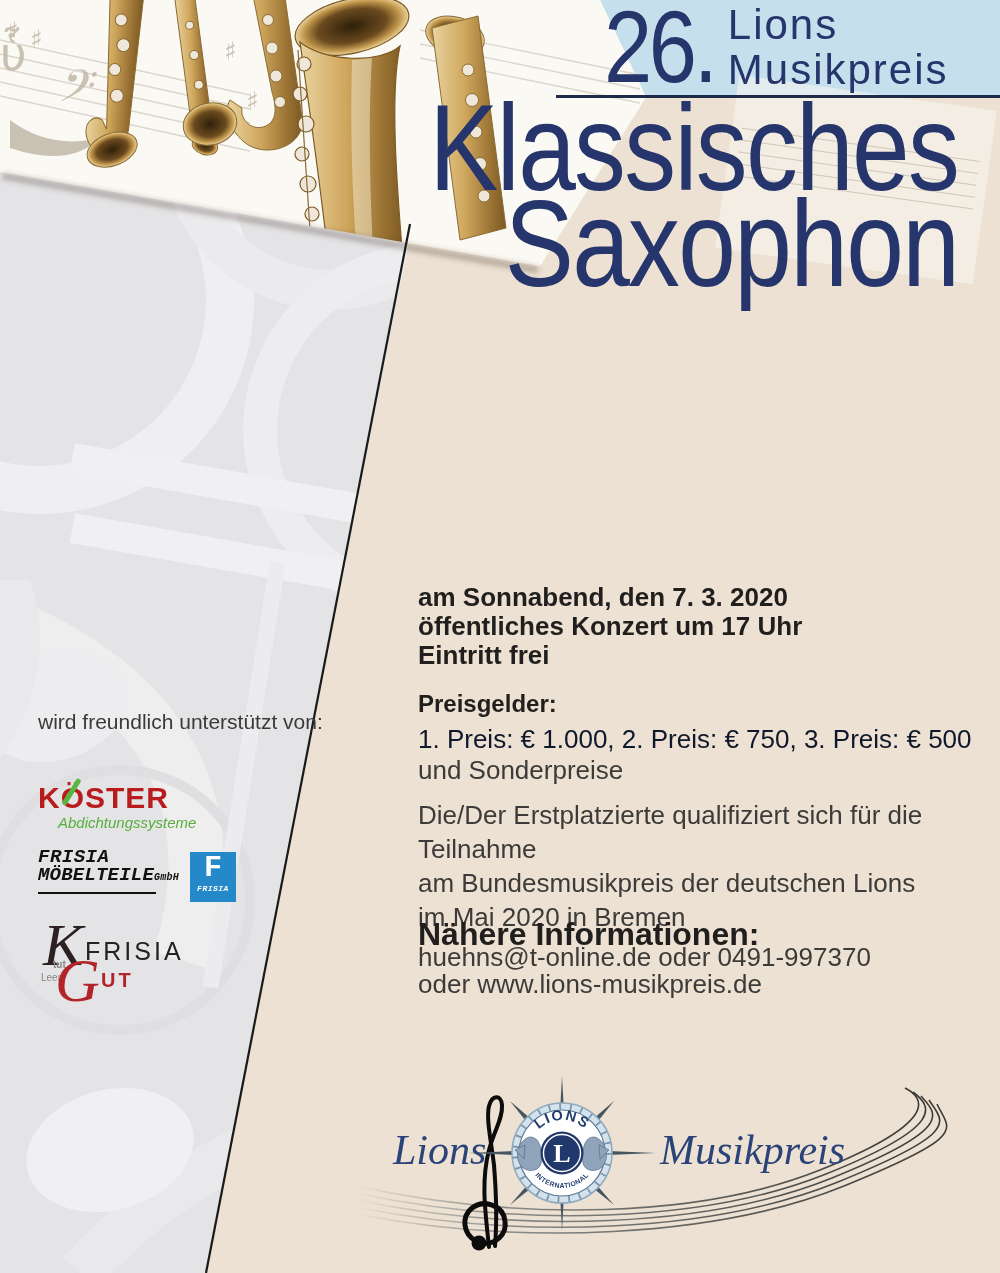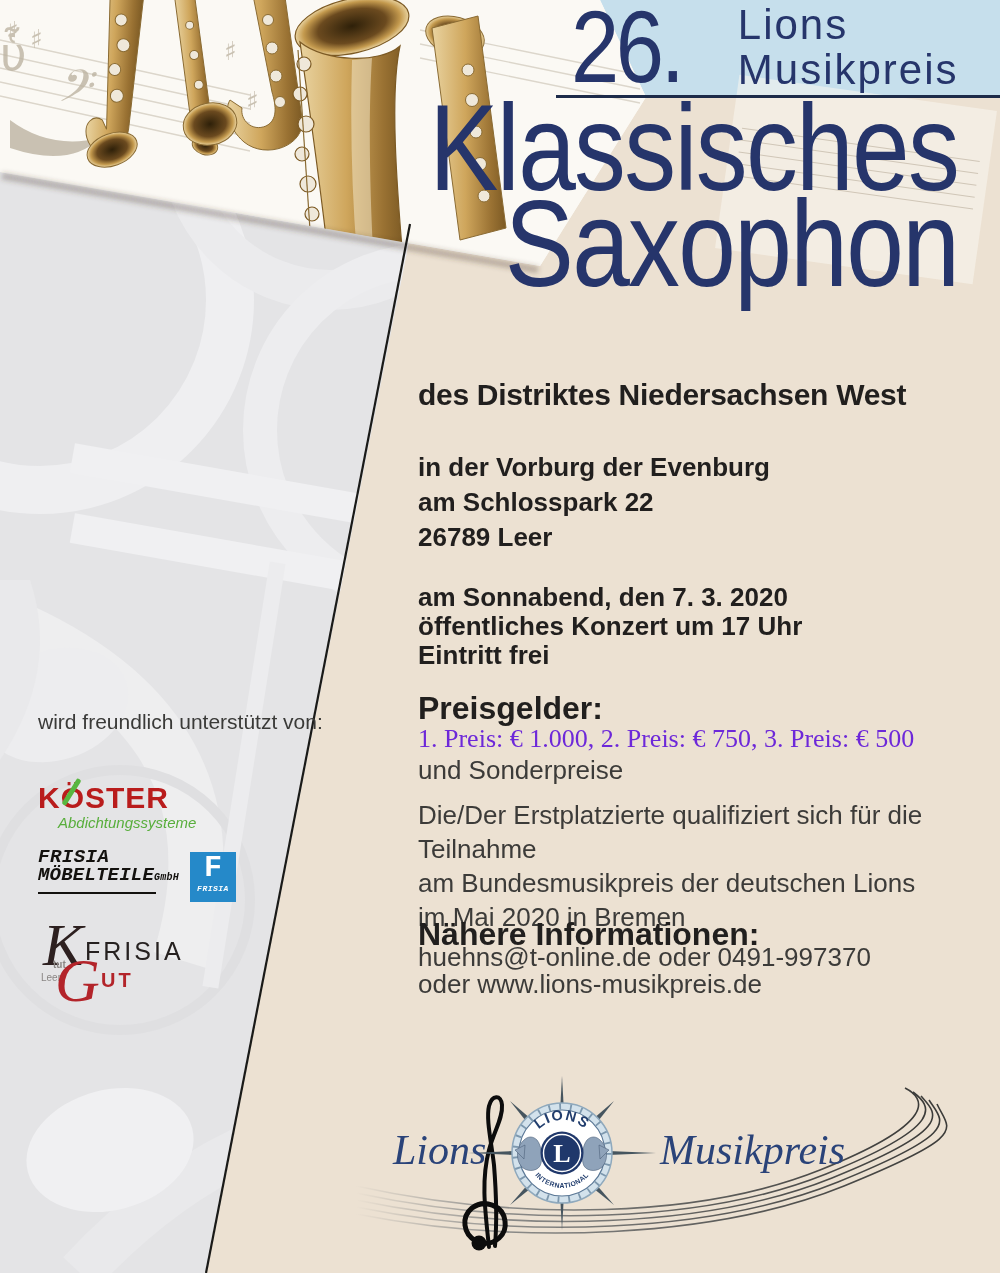--- a/index.html
+++ b/index.html
@@ -20,38 +20,38 @@
   
   .title-sheet{left:726px;top:92px;width:260px;height:175px;background:#faf7f1;opacity:.55;
     transform:rotate(8deg);}
   .title-sheet .staffline{position:absolute;left:10px;right:10px;height:1px;background:#b9b1a2;}
 
   
   .photo{left:0;top:0;width:660px;height:270px;
     clip-path:polygon(0 0,600px 0,646px 97px,540px 266px,0 172px);background:#fbf9f4;}
 
   
-  .banner{left:571px;top:0;height:116px;display:flex;color:#26356b;gap:43px;}
+  .banner{left:604px;top:0;height:116px;display:flex;color:#26356b;}
   .banner-number{font-size:102px;line-height:94px;font-weight:300;letter-spacing:-4px;
     transform:scaleX(.85);transform-origin:top left;}
   .banner-words{margin-left:-6px;padding-top:2px;font-size:42px;line-height:45px;
     font-weight:300;letter-spacing:2px;}
 
   
   .title{right:42px;top:100px;text-align:right;color:#26356b;font-weight:300;
     font-size:122px;line-height:96px;letter-spacing:-2px;
     transform:scaleX(.85);transform-origin:top right;white-space:nowrap;}
 
   
   .bodycol{color:#211f1e;}
   .b-sub   {left:418px;top:378px;font-size:30px;font-weight:bold;letter-spacing:-.3px;}
   .b-venue {left:418px;top:450px;font-size:26px;font-weight:bold;line-height:35px;}
   .b-date  {left:418px;top:583px;font-size:26px;font-weight:bold;line-height:29px;}
-  .b-ph    {left:418px;top:690px;font-size:32px;font-weight:bold;}
-  .b-p1    {left:418px;top:724px;font-size:26px;color:#6d28d9;font-family:Liberation Serif, serif;}
+  .b-ph    {left:418px;top:690px;font-size:24px;font-weight:bold;}
+  .b-p1    {left:418px;top:724px;font-size:26px;color:#0f172a;}
   .b-p2    {left:418px;top:755px;font-size:26px;color:#3c3b39;}
   .b-qual  {left:418px;top:798px;font-size:26px;color:#3c3b39;line-height:34px;}
   .b-ih    {left:418px;top:916px;font-size:32px;font-weight:bold;}
   .b-i1    {left:418px;top:942px;font-size:26px;color:#3c3b39;}
   .b-i2    {left:418px;top:969px;font-size:26px;color:#3c3b39;}
 
   
   .sp-intro{left:38px;top:712px;font-size:21px;line-height:20px;color:#3a3a38;}
   .koster{left:38px;top:783px;width:180px;}
   .koster-name{font-size:30px;font-weight:800;color:#b91c1c;letter-spacing:1px;
@@ -231,26 +231,20 @@
       <div>Lions</div>
       <div>Musikpreis</div>
     </div>
   </div>
 
   <div class="abs title">
     <div>Klassisches</div>
     <div>Saxophon</div>
   </div>
 
-  <div class="abs bodycol b-sub">des Distriktes Niedersachsen West</div>
-  <div class="abs bodycol b-venue">
-    <div>in der Vorburg der Evenburg</div>
-    <div>am Schlosspark 22</div>
-    <div>26789 Leer</div>
-  </div>
   <div class="abs bodycol b-date">
     <div>am Sonnabend, den 7. 3. 2020</div>
     <div>öffentliches Konzert um 17 Uhr</div>
     <div>Eintritt frei</div>
   </div>
   <div class="abs bodycol b-ph">Preisgelder:</div>
   <div class="abs bodycol b-p1">1. Preis: € 1.000, 2. Preis: € 750, 3. Preis: € 500</div>
   <div class="abs bodycol b-p2">und Sonderpreise</div>
   <div class="abs bodycol b-qual">
     <div>Die/Der Erstplatzierte qualifiziert sich für die Teilnahme</div>

